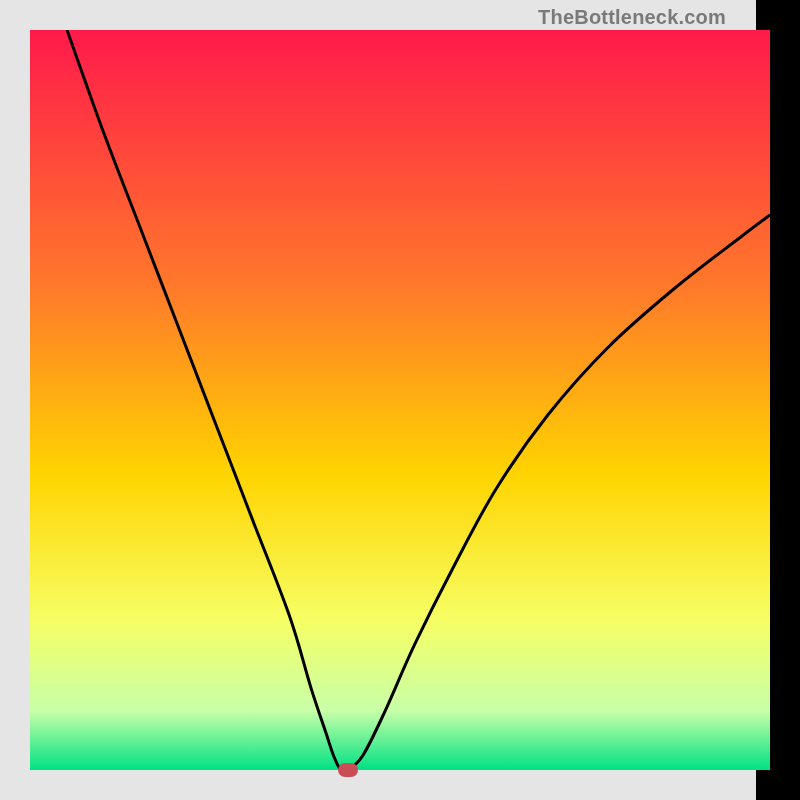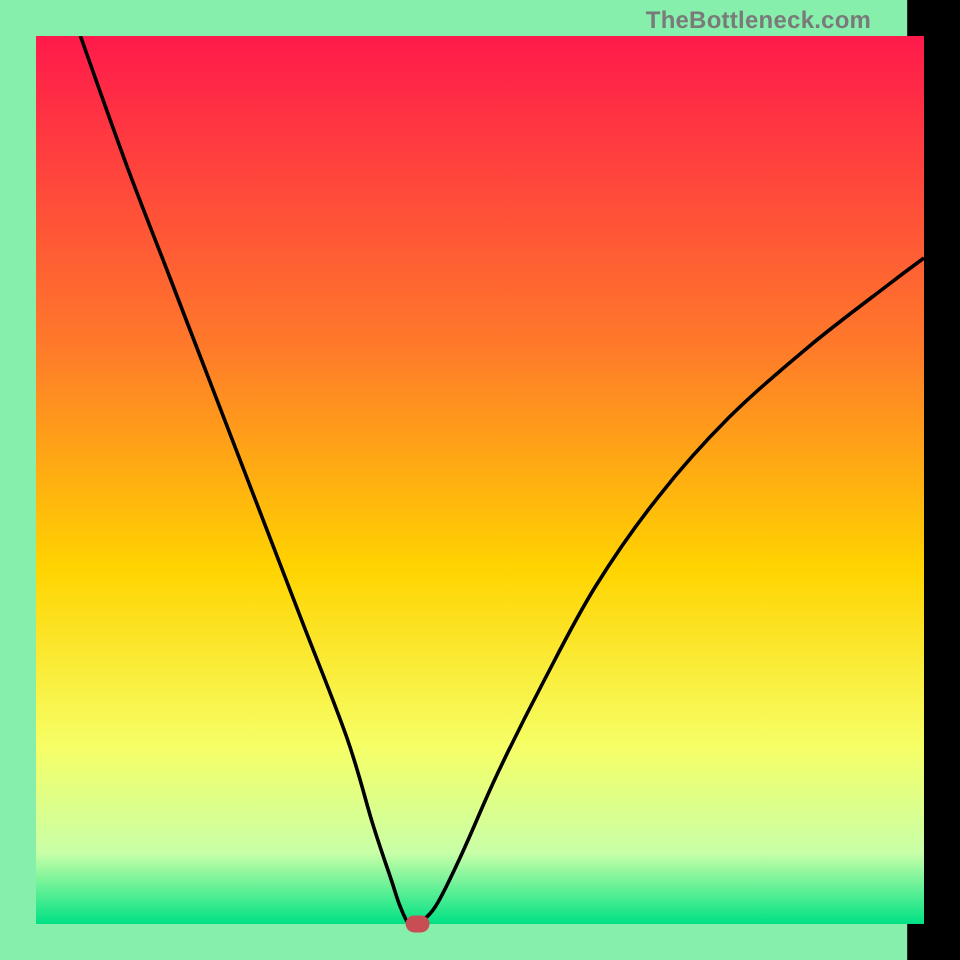--- a/index.html
+++ b/index.html
@@ -7,21 +7,21 @@
     padding: 0;
     width: 800px;
     height: 800px;
     background: #000;
     overflow: hidden;
   }
   .frame {
     position: relative;
     width: 756px;
     height: 800px;
-    background: #86efac;
+    background: #e5e5e5;
   }
   .plot-area {
     position: absolute;
     left: 30px;
     top: 30px;
     width: 740px;
     height: 740px;
   }
   .gradient-bg {
     position: absolute;

